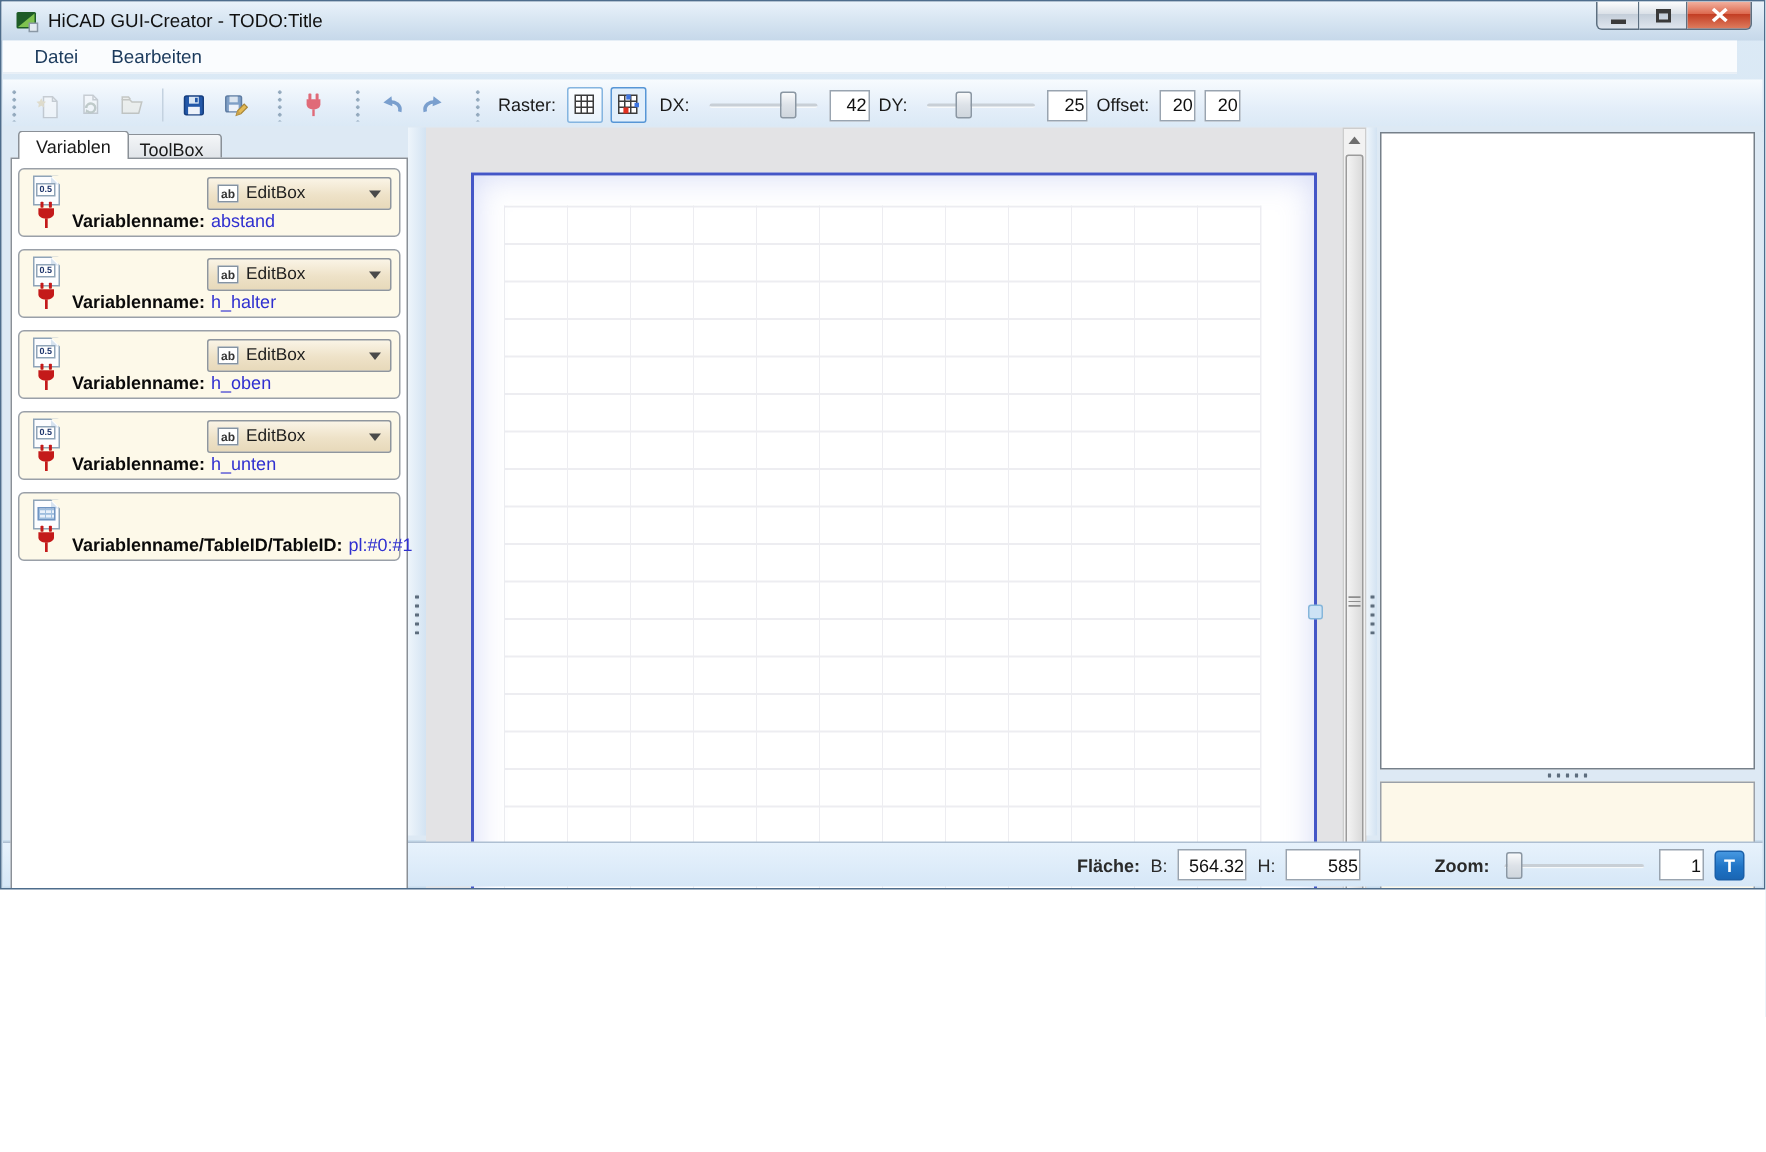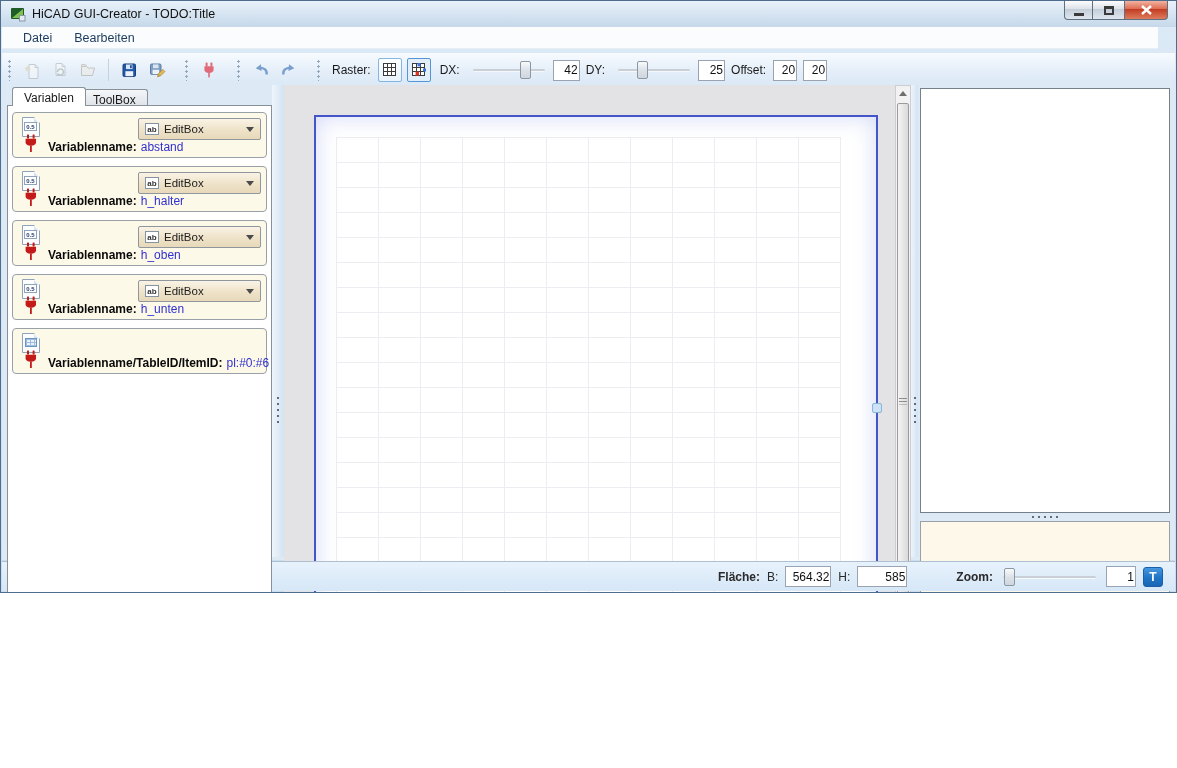--- a/index.html
+++ b/index.html
@@ -412,21 +412,21 @@
       <span class="plugwrap">
         <svg width="14" height="19">
             <g fill="#c41a1a">
           <rect x="3" y="0.5" width="2" height="4" rx=".5"></rect>
               <rect x="8.6" y="0.5" width="2" height="4" rx=".5"></rect>
           <path d="M1.6 4.8h10.4v3.4c0 2.2-1.9 3.5-5.2 3.5S1.6 10.4 1.6 8.2z"></path>
           <rect x="6" y="11.5" width="1.8" height="6.5"></rect>
             </g>
           </svg>
       </span>
-      <span class="lblrow"><span class="lbl">Variablenname/TableID/ItemID:</span><span class="val">pl:#0:#6</span></span>
+      <span class="lblrow"><span class="lbl">Variablenname/TableID/TableID:</span><span class="val">pl:#0:#1</span></span>
     </div>
 
   </div>
 
   <div class="vsplit vsplit1">
       <span class="dots-v"></span>
     </div>
 
   <div class="canvas-area">
     <div class="form-canvas">

